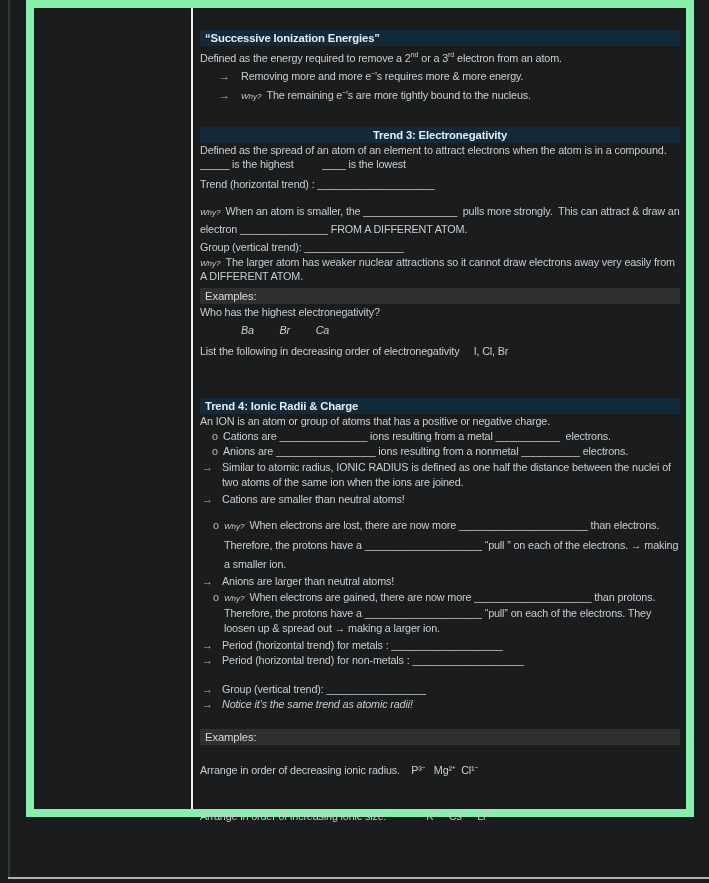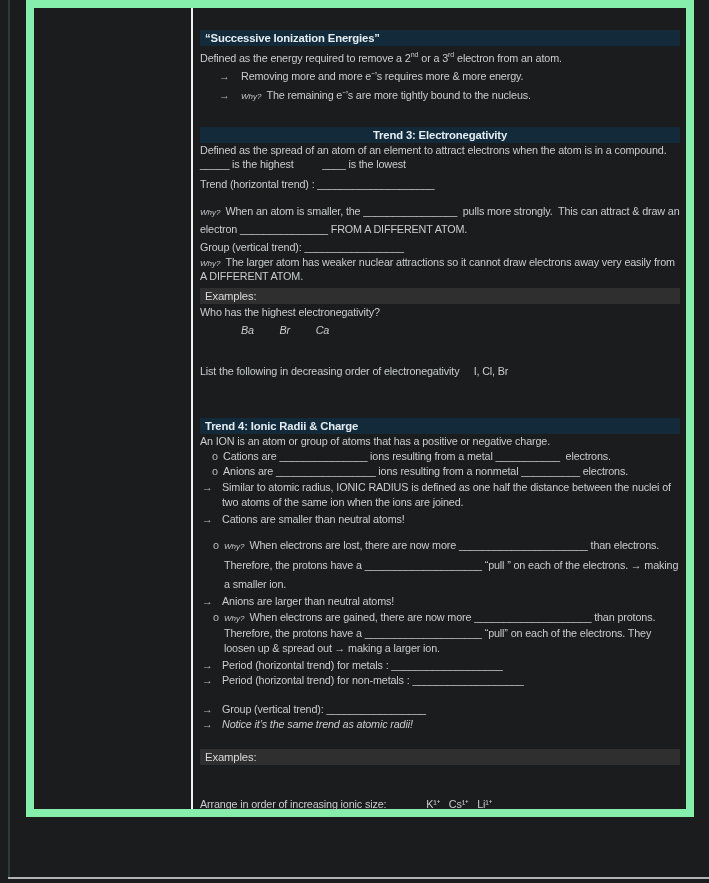--- a/index.html
+++ b/index.html
@@ -33,21 +33,21 @@
   .o-bullet .marker{margin-left:12px;width:11px;}
   .o-why .marker{margin-left:13px;width:11px;}
   .why{font-style:italic;font-size:8px;margin-right:5px;letter-spacing:0;}
   sup{font-size:7px;letter-spacing:0;}
   .italic{font-style:italic;}
   .indent-el{padding-left:41px;}
   .lh13{line-height:13px;} .lh15{line-height:15px;} .lh16{line-height:16px;} .lh19{line-height:19px;}
   .mt1{margin-top:1px;} .mt2{margin-top:2px;} .mt3{margin-top:3px;} .mt4{margin-top:4px;}
   .mt5{margin-top:5px;} .mt6{margin-top:6px;} .mt9{margin-top:12px;} .mt10{margin-top:10px;}
   .mt14{margin-top:14px;} .mt15{margin-top:23px;text-align:center;} .mt17{margin-top:4px;font-style:italic;} .mt18{margin-top:18px;}
-  .mt19{margin-top:27px;} .mt32{margin-top:32px;} .mt33{margin-top:40px;}
+  .mt19{margin-top:7px;} .mt32{margin-top:32px;} .mt33{margin-top:40px;}
 </style>
 </head>
 <body>
 
 <div>
   <div class="accent-line"></div>
   <div class="bottom-line"></div>
 
   <div class="doc-table">
     <div class="cell-left"></div>
@@ -117,17 +117,18 @@
       </div>
       <div class="bullet arrow-flush mt14">
         <span class="marker">→</span>
         <span class="btext">Group (vertical trend): _________________</span>
       </div>
       <div class="bullet arrow-flush mt1">
         <span class="marker">→</span>
         <span class="btext italic">Notice it’s the same trend as atomic radii!</span>
       </div>
       <div class="band gray mt18">Examples:</div>
+      <div class="line mt18">Arrange in order of decreasing ionic radius.    P³⁻   Mg²⁺  Cl¹⁻</div>
       <div class="line mt32">Arrange in order of increasing ionic size:              K¹⁺   Cs¹⁺   Li¹⁺</div>
 
     </div>
   </div>
 </div>
 
 </body></html>

